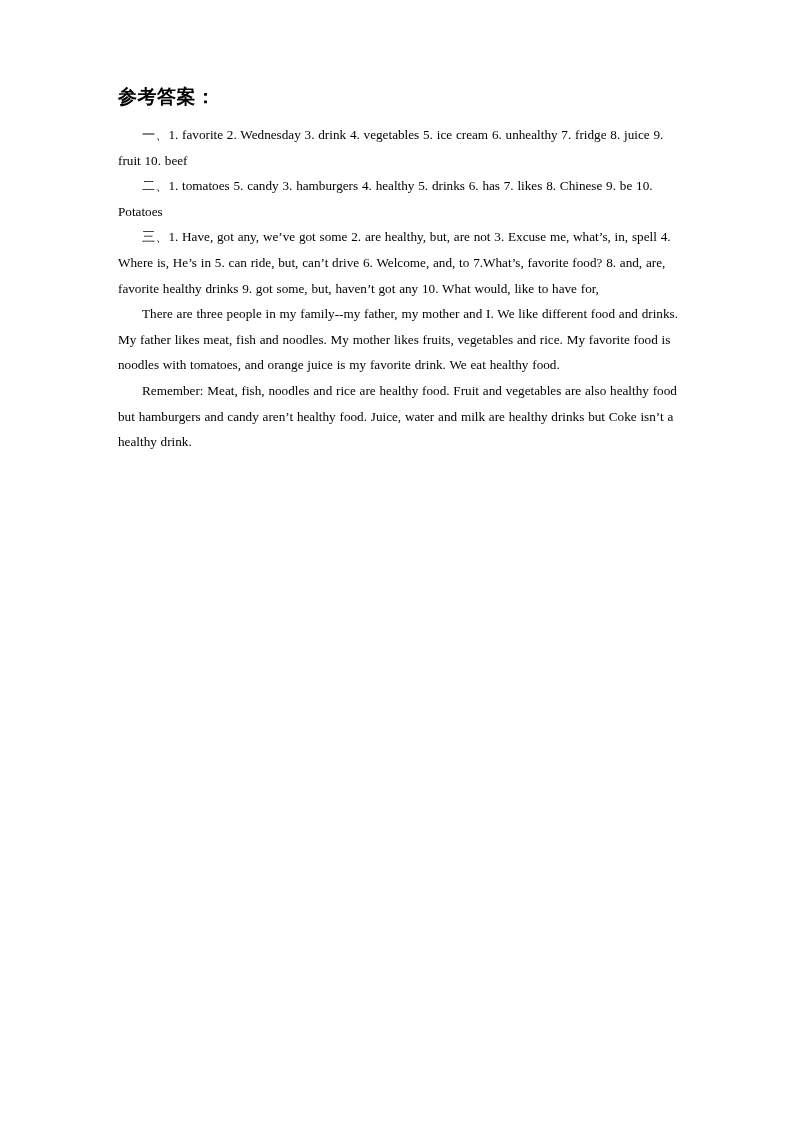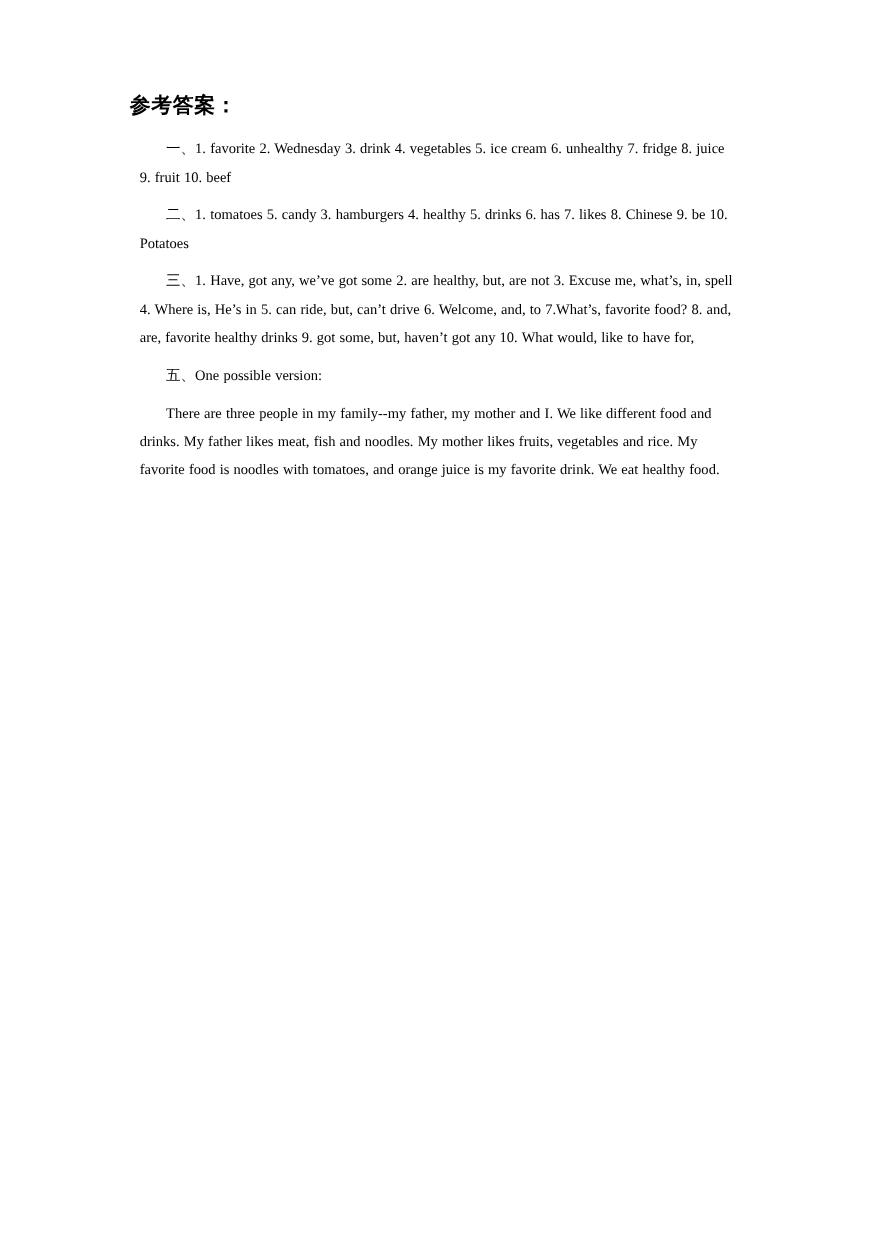--- a/index.html
+++ b/index.html
@@ -34,21 +34,21 @@
     font-size: 19px;
     font-weight: bold;
     line-height: 26px;
     letter-spacing: 0.5px;
     margin: 0 0 12px 0;
     font-family: "Liberation Serif", "DejaVu Serif", serif;
   }
   .para {
     font-size: 13.2px;
     line-height: 25.6px;
-    margin: 9px;
+    margin: 0;
     text-align: left;
     text-indent: 24px;
     word-spacing: 0.5px;
   }
   .para.sec {
     text-indent: 24px;
   }
 </style>
 </head>
 <body>
@@ -58,19 +58,19 @@
 
     <h1 class="doc-title">参考答案：</h1>
 
     <p class="para sec">一、1. favorite   2. Wednesday   3. drink   4. vegetables   5. ice cream   6. unhealthy 7. fridge   8. juice   9. fruit   10. beef</p>
 
     <p class="para sec">二、1. tomatoes   5. candy   3. hamburgers   4. healthy   5. drinks   6. has   7. likes 8. Chinese   9. be   10. Potatoes</p>
 
     <p class="para sec">三、1. Have, got any, we’ve got some   2. are healthy, but, are not   3. Excuse me, what’s, in, spell   4. Where is, He’s in   5. can ride, but, can’t drive   6. Welcome, and, to   7.What’s, favorite food?   8. and, are, favorite healthy drinks   9. got some, but, haven’t got any   10. What would, like to have for,</p>
 
 
-    <p class="para sec">五、One possible version:</p>
 
     <p class="para">There are three people in my family--my father, my mother and I. We like different food and drinks. My father likes meat, fish and noodles. My mother likes fruits, vegetables and rice. My favorite food is noodles with tomatoes, and orange juice is my favorite drink. We eat healthy food.</p>
 
+    <p class="para">Remember: Meat, fish, noodles and rice are healthy food. Fruit and vegetables are also healthy food but hamburgers and candy aren’t healthy food. Juice, water and milk are healthy drinks but Coke isn’t a healthy drink.</p>
 
   </div>
 </div>
 
 </body></html>

